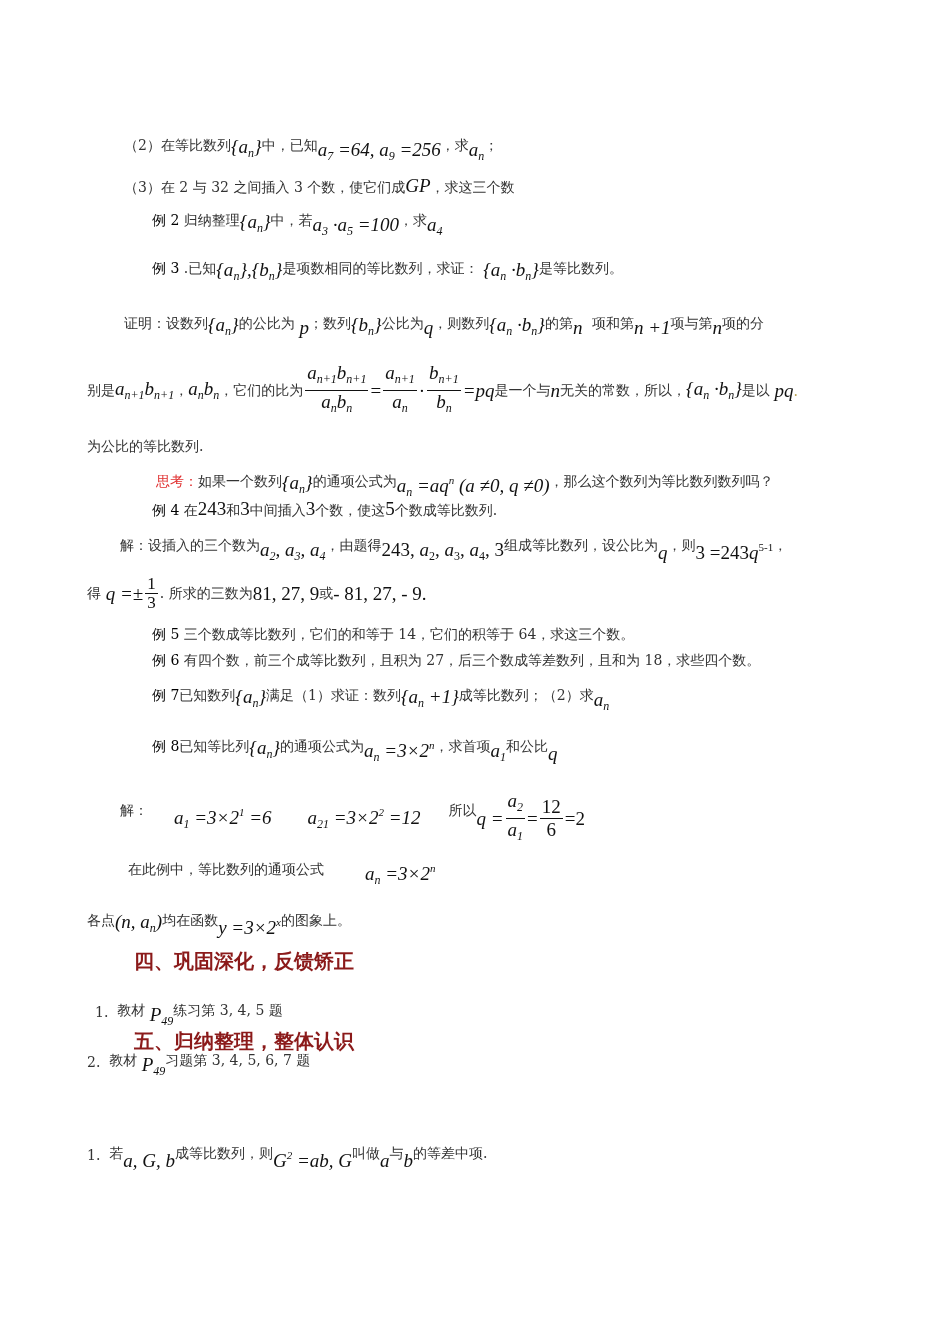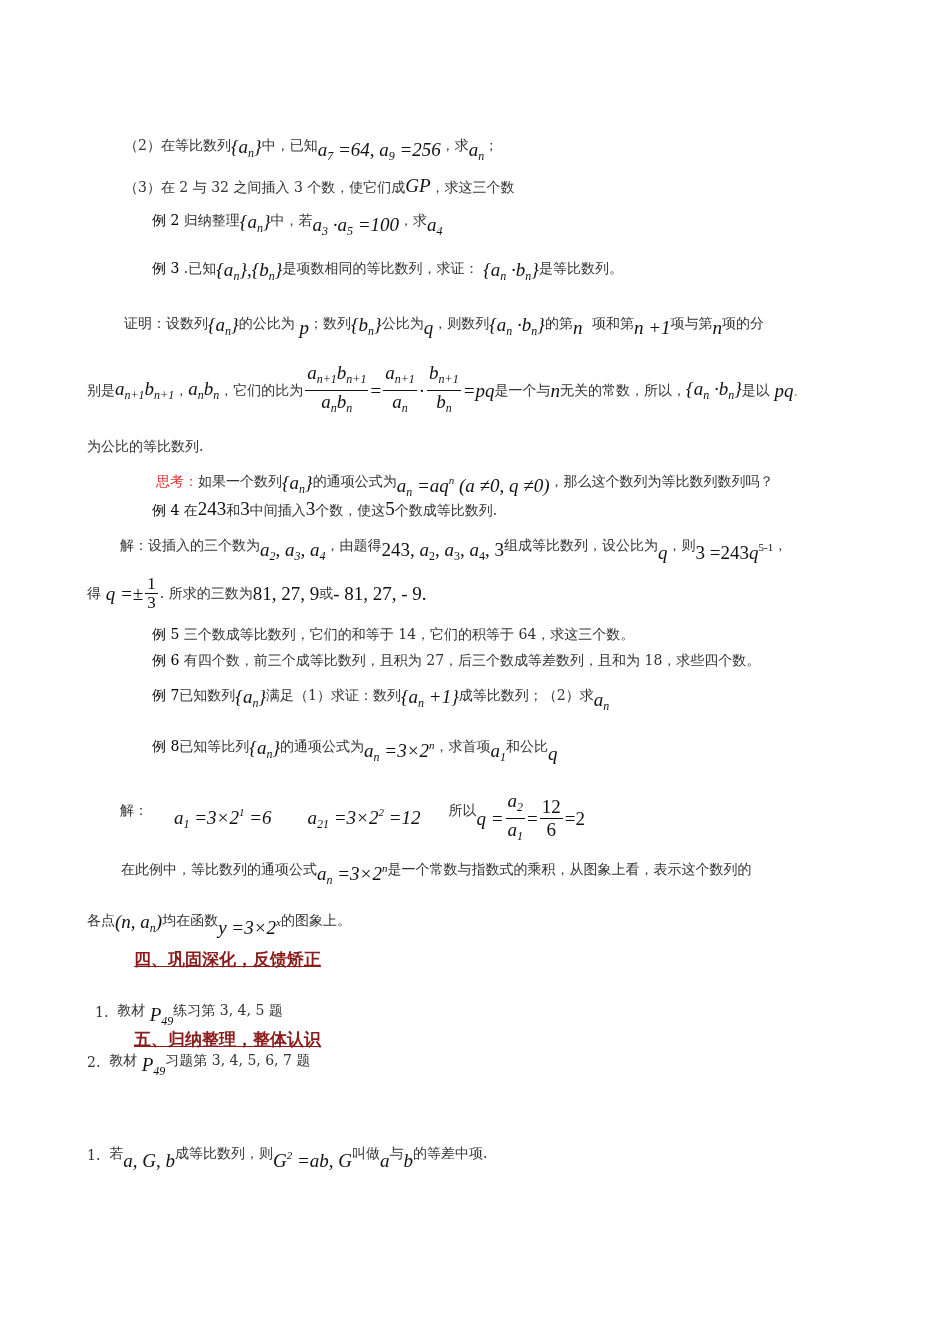--- a/index.html
+++ b/index.html
@@ -8,21 +8,21 @@
   .line { position:absolute; white-space:nowrap; display:flex; align-items:flex-end; }
   .cn { font-family:"DejaVu Serif", serif; font-size:14px; color:#333; }
   .m { font-family:"Liberation Serif", serif; font-style:italic; font-size:19px; color:#111; }
   .mu { font-family:"Liberation Serif", serif; font-size:19px; color:#111; }
   .low { position:relative; top:6px; }
   .lower { position:relative; top:9px; }
   sub { font-size:12px; vertical-align:-4px; }
   sup { font-size:11px; vertical-align:8px; }
   .ex { color:#000000;margin-left:32px; }
   .think { color:#e03030; }
-  .head { font-family:"DejaVu Sans", sans-serif; font-weight:bold; font-size:17px; color:#8b1a1a;text-decoration:underline; }
+  .head { font-family:"DejaVu Sans", sans-serif; font-weight:bold; font-size:20px; color:#8b1a1a; }
   .frac { display:inline-flex; flex-direction:column; align-items:center; vertical-align:middle; margin:0 2px; }
   .frac .num { border-bottom:1px solid #111; padding:0 2px; line-height:22px; }
   .frac .den { padding:0 2px; line-height:22px; }
   .dot { color:#b8a050; }
 </style>
 </head>
 <body>
 
 <div class="line" style="left:124px;top:130px;">
   <span class="cn">（2）在等比数列</span>
@@ -208,24 +208,23 @@
       <span class="den">a<sub>1</sub></span>
     </span>
   <span class="mu">=</span>
   <span class="frac mu">
       <span class="num">12</span>
       <span class="den">6</span>
     </span>
   <span class="mu">=2</span>
 </div>
 
-<div class="line" style="left:121px;top:853px;">
+<div class="line" style="left:128px;top:853px;gap:41px;">
   <span class="cn">在此例中，等比数列的通项公式</span>
   <span class="m lower">a<sub>n</sub> =3×2<sup>n</sup></span>
-  <span class="cn">是一个常数与指数式的乘积，从图象上看，表示这个数列的</span>
 </div>
 <div class="line" style="left:87px;top:905px;">
   <span class="cn">各点</span>
   <span class="m low">(n, a<sub>n</sub>)</span>
   <span class="cn">均在函数</span>
   <span class="m lower">y =3×2<sup>x</sup></span>
   <span class="cn">的图象上。</span>
 </div>
 
 <div class="line" style="left:134px;top:948px;">

